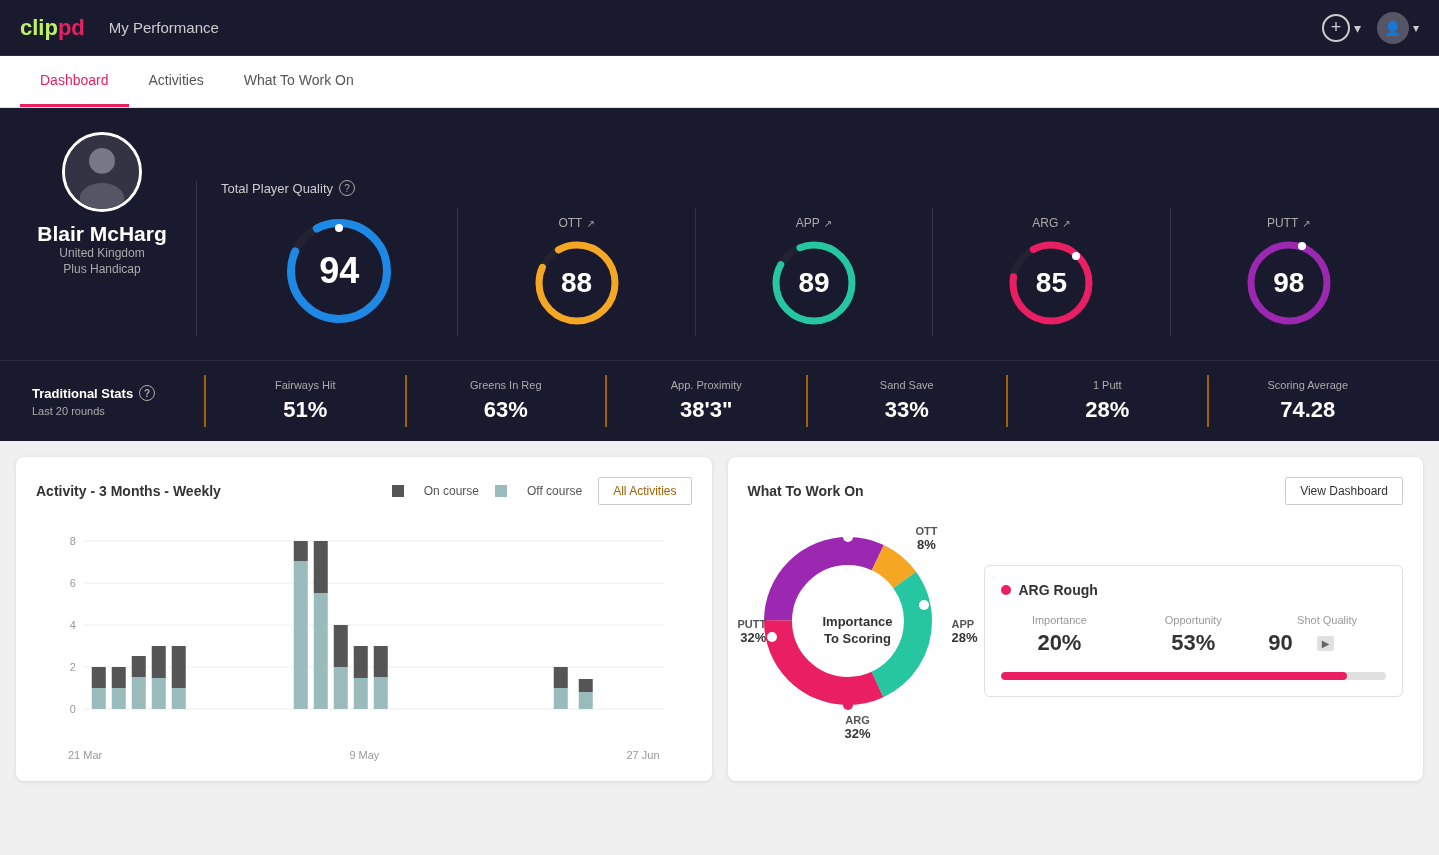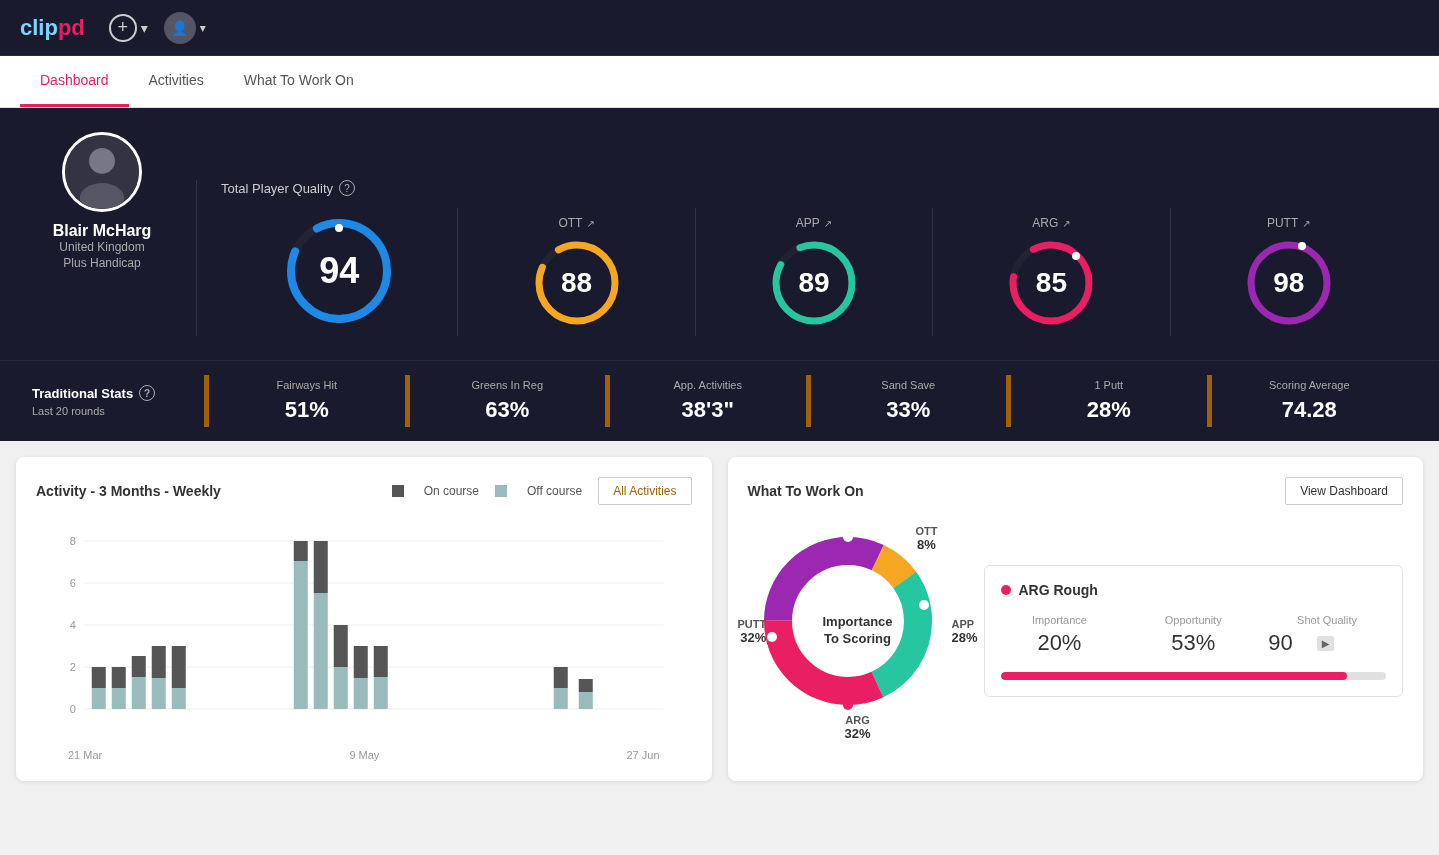--- a/index.html
+++ b/index.html
@@ -16,21 +16,21 @@
     }
     .logo {
       display: flex;
       align-items: center;
       margin-right: 24px;
     }
     .logo-text {
       font-size: 22px;
       font-weight: bold;
     }
-    .logo-clip { color: #7dd3fc; }
+    .logo-clip { color: #bef264; }
     .logo-pd { color: #e91e63; }
     .header-title {
       color: #ccc;
       font-size: 15px;
       flex: 1;
     }
     .header-actions {
       display: flex;
       align-items: center;
       gap: 16px;
@@ -118,21 +118,21 @@
       border-radius: 50%;
       border: 3px solid #fff;
       background: #334;
       overflow: hidden;
       display: flex;
       align-items: center;
       justify-content: center;
       font-size: 28px;
     }
     .player-name {
-      font-size: 16px;
+      font-size: 21px;
       font-weight: bold;
       margin-top: 10px;
       text-align: center;
     }
     .player-country {
       font-size: 12px;
       color: #aaa;
       text-align: center;
     }
     .player-handicap {
@@ -251,21 +251,21 @@
       margin-top: 4px;
     }
     .stats-list {
       display: flex;
       flex: 1;
       gap: 0;
     }
     .stat-item {
       flex: 1;
       text-align: center;
-      border-left: 5px solid #a16207;
+      border-left: 2px solid #a16207;
       padding: 4px 12px;
     }
     .stat-name {
       font-size: 11px;
       color: #aaa;
       margin-bottom: 6px;
     }
     .stat-val {
       font-size: 22px;
       font-weight: bold;
@@ -418,21 +418,21 @@
       flex: 1;
       text-align: center;
     }
     .info-metric-name {
       font-size: 11px;
       color: #999;
       margin-bottom: 4px;
     }
     .info-metric-val {
       font-size: 22px;
-      font-weight: normal;
+      font-weight: bold;
       color: #333;
     }
     .quality-bar {
       height: 8px;
       background: #e0e0e0;
       border-radius: 4px;
       overflow: hidden;
     }
     .quality-fill {
       height: 100%;
@@ -442,20 +442,21 @@
   </style>
 </head>
 <body>
 
 <header class="header">
   <div class="logo">
     <span class="logo-text">
       <span class="logo-clip">clip</span><span class="logo-pd">pd</span>
     </span>
   </div>
+  <div class="header-title">My Performance</div>
   <div class="header-actions">
     <button class="header-add-btn">
       <span class="header-add-icon">+</span>
       <span>▾</span>
     </button>
     <button class="avatar-btn">
       <div class="avatar-circle">👤</div>
       <span style="color:#ccc;font-size:12px;">▾</span>
     </button>
   </div>
@@ -575,21 +576,21 @@
   <div class="stats-list">
     <div class="stat-item">
       <div class="stat-name">Fairways Hit</div>
       <div class="stat-val">51%</div>
     </div>
     <div class="stat-item">
       <div class="stat-name">Greens In Reg</div>
       <div class="stat-val">63%</div>
     </div>
     <div class="stat-item">
-      <div class="stat-name">App. Activities</div>
+      <div class="stat-name">App. Proximity</div>
       <div class="stat-val">38'3"</div>
     </div>
     <div class="stat-item">
       <div class="stat-name">Sand Save</div>
       <div class="stat-val">33%</div>
     </div>
     <div class="stat-item">
       <div class="stat-name">1 Putt</div>
       <div class="stat-val">28%</div>
     </div>

